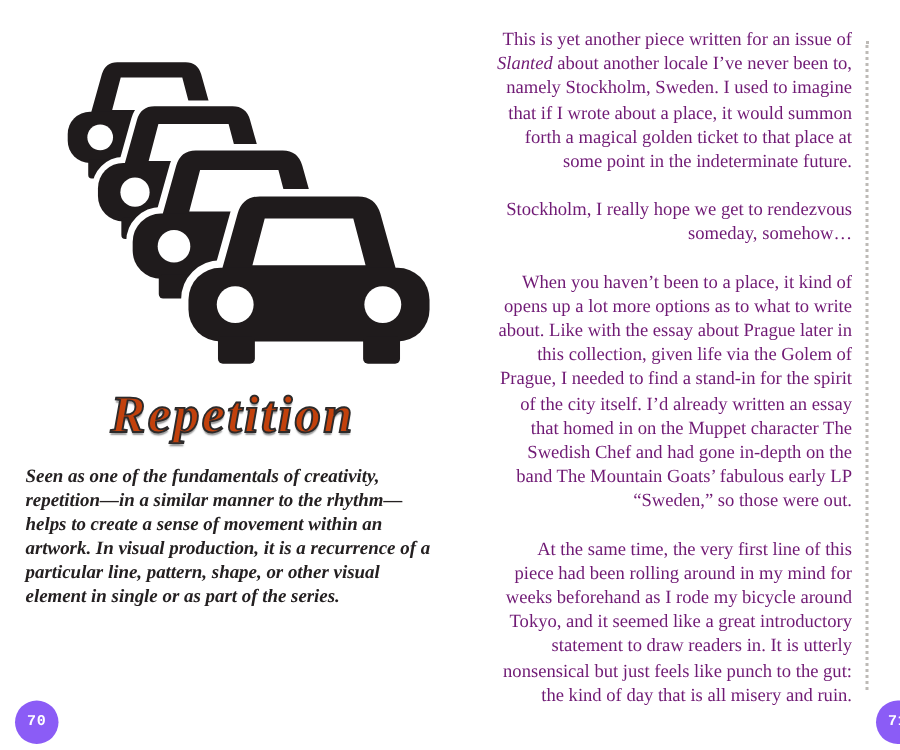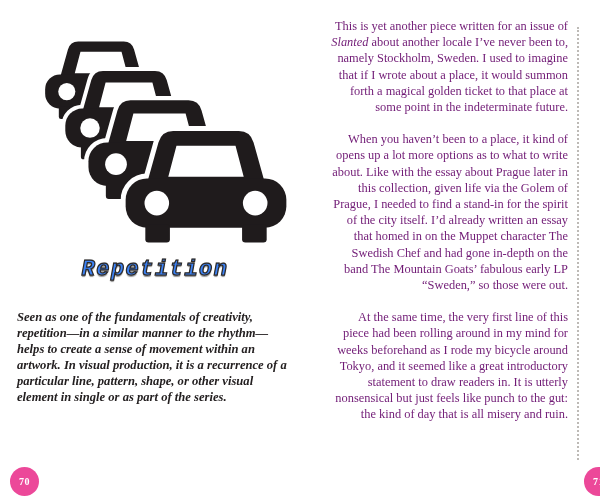--- a/index.html
+++ b/index.html
@@ -9,24 +9,24 @@
     font-family:"Liberation Serif",serif;
   }
   
   .left-page{position:absolute;left:0;top:0;width:310px;height:500px;}
   .cars-svg{position:absolute;left:0;top:0;}
   .title-wrap{
     position:absolute;left:0;top:257px;width:310px;
     text-align:center;
   }
   .title-text{
-    font-family:Liberation Mono, monospace;
+    font-family:Liberation Serif, serif;
     font-style:italic;font-weight:700;
-    font-size:22px;letter-spacing:1.5px;
-    color:#3b82f6;
+    font-size:35px;letter-spacing:1.5px;
+    color:#c2410c;
     -webkit-text-stroke:1.25px #2c2a2a;
     text-shadow:0 2px 1px rgba(95,95,95,.65), 0 -1px 0 rgba(165,165,165,.5);
   }
   .quote{
     position:absolute;left:17px;top:310px;width:276px;
     text-align:left;
     font-style:italic;font-weight:700;
     font-size:12.6px;line-height:15.9px;
     color:#242021;
   }
@@ -38,23 +38,23 @@
   }
   .right-col p{margin:0 0 16px 0;}
   .italic{font-style:italic;}
   .dotted-divider{
     position:absolute;left:577px;top:27px;height:433px;width:0;
     border-left:2px dotted #bdbab6;
   }
   
   .page-badge{
     position:absolute;width:29px;height:29px;border-radius:50%;
-    background:#ec4899;color:#ffffff;
+    background:#8b5cf6;color:#ffffff;
     display:flex;align-items:center;justify-content:center;
-    font-family:Liberation Serif, serif;
+    font-family:Liberation Mono, monospace;
     font-weight:700;font-size:10px;letter-spacing:.5px;
   }
   .badge-left{left:10px;top:467px;}
   .badge-right{left:584px;top:467px;}
 </style>
 </head>
 <body>
 
 <div class="spread">
 
@@ -96,20 +96,21 @@
 
     <div class="page-badge badge-left">
       <span>70</span>
     </div>
   </div>
 
   <div>
 
     <div class="right-col">
       <p><span>This is yet another piece written for an issue of </span><span class="italic">Slanted</span><span> about another locale I’ve never been to, namely Stockholm, Sweden. I used to imagine that if I wrote about a place, it would summon forth a magical golden ticket to that place at some point in the indeterminate future.</span></p>
+      <p>Stockholm, I really hope we get to rendezvous someday, somehow…</p>
       <p>When you haven’t been to a place, it kind of opens up a lot more options as to what to write about. Like with the essay about Prague later in this collection, given life via the Golem of Prague, I needed to find a stand-in for the spirit of the city itself. I’d already written an essay that homed in on the Muppet character The Swedish Chef and had gone in-depth on the band The Mountain Goats’ fabulous early LP “Sweden,” so those were out.</p>
       <p>At the same time, the very first line of this piece had been rolling around in my mind for weeks beforehand as I rode my bicycle around Tokyo, and it seemed like a great introductory statement to draw readers in. It is utterly nonsensical but just feels like punch to the gut: the kind of day that is all misery and ruin.</p>
     </div>
 
     <div class="dotted-divider"></div>
 
     <div class="page-badge badge-right">
       <span>71</span>
     </div>
   </div>

